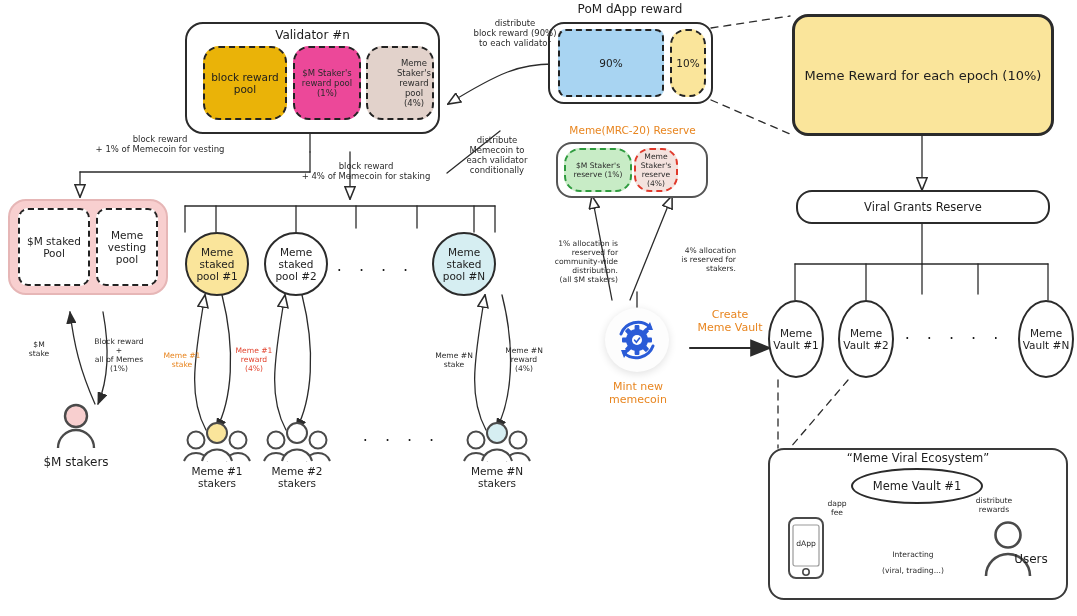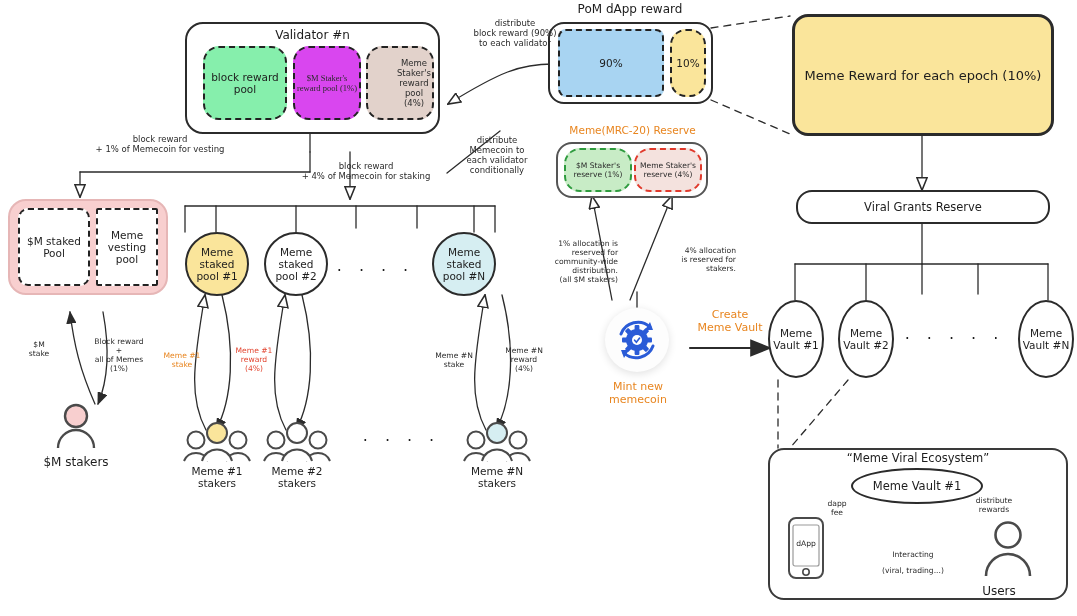--- a/index.html
+++ b/index.html
@@ -109,25 +109,25 @@
       <path d="M848,380 L790,448" stroke-dasharray="7 6"></path>
 
       <path d="M830,538 C836,515 844,503 862,492" marker-end="url(#arrHollow)"></path>
       <path d="M962,492 C978,508 986,522 996,533" marker-end="url(#arrHollow)"></path>
       <path d="M985,553 L830,553" marker-end="url(#arrH)"></path>
     </g>
   </svg>
 
   <div class="node sketchbox" style="left:185px;top:22px;width:255px;height:112px;border-radius:18px;"></div>
   <div class="txt titleText" style="left:185px;top:28px;width:255px;">Validator #n</div>
-  <div class="node dashbox center lbl" style="left:203px;top:46px;width:84px;height:74px;background:#86efac;">
+  <div class="node dashbox center lbl" style="left:203px;top:46px;width:84px;height:74px;background:#eab308;">
     <span>block reward
 pool</span>
   </div>
-  <div class="node dashbox center lbl-sm" style="left:293px;top:46px;width:68px;height:74px;background:#d946ef;font-family:Liberation Serif, serif;">
+  <div class="node dashbox center lbl-sm" style="left:293px;top:46px;width:68px;height:74px;background:#ec4899;">
     <span>$M
 Staker's
 reward
 pool (1%)</span>
   </div>
   <div class="node dashbox center lbl-sm" style="left:366px;top:46px;width:68px;height:74px;background:#e2d2cb;padding-left:28px;">
     <span>Meme
 Staker's
 reward
 pool (4%)</span>
@@ -142,42 +142,42 @@
     <span>10%</span>
   </div>
 
   <div class="txt lbl orange" style="left:545px;top:124px;width:175px;">Meme(MRC-20) Reserve</div>
   <div class="node" style="left:556px;top:142px;width:152px;height:56px;border:2px solid #555;background:#fff;"></div>
   <div class="node center lbl-xs" style="left:564px;top:148px;width:68px;height:44px;background:#c8ecc6;border:2.5px dashed #2e9b3e;">
     <span>$M
 Staker's
 reserve (1%)</span>
   </div>
-  <div class="node center lbl-xs" style="left:634px;top:148px;width:68px;height:44px;background:#f4e2de;border:2.5px dashed #e0392b;">
+  <div class="node center lbl-xs" style="left:634px;top:148px;width:44px;height:44px;background:#f4e2de;border:2.5px dashed #e0392b;">
     <span>Meme
 Staker's
 reserve (4%)</span>
   </div>
 
   <div class="node sketchbox center lbl" style="left:792px;top:14px;width:262px;height:122px;background:#fae59b;border-radius:16px;border-width:3px;font-size:13px;">
     <span>Meme Reward
 for each epoch
 (10%)</span>
   </div>
 
   <div class="node sketchbox center lbl" style="left:796px;top:190px;width:254px;height:34px;border-radius:16px;font-size:11.5px;">
     <span>Viral Grants Reserve</span>
   </div>
 
   <div class="node" style="left:8px;top:199px;width:160px;height:96px;background:#f8cfcf;border:2px solid #e6b6b6;border-radius:18px;"></div>
   <div class="node dashbox center lbl" style="left:18px;top:208px;width:72px;height:78px;background:#fff;border-radius:10px;">
     <span>$M staked
 Pool</span>
   </div>
-  <div class="node dashbox center lbl" style="left:96px;top:208px;width:62px;height:78px;background:#fff;border-radius:2px;">
+  <div class="node dashbox center lbl" style="left:96px;top:208px;width:62px;height:78px;background:#fff;border-radius:10px;">
     <span>Meme
 vesting
 pool</span>
   </div>
 
   <div class="node circle center lbl" style="left:185px;top:232px;width:64px;height:64px;background:#fae59b;">
     <span>Meme
 staked
 pool #1</span>
   </div>
@@ -301,21 +301,21 @@
     </svg>
   </div>
   <div class="txt lbl-xs" style="left:791px;top:540px;width:30px;">dApp</div>
 
   <div class="node" style="left:982px;top:520px;width:52px;height:58px;">
     <svg viewBox="0 0 52 58" width="52" height="58">
       <circle cx="26" cy="15" r="12.5" fill="#fff" stroke="#4a4a4a" stroke-width="2.6"></circle>
       <path d="M4,56 A22,22 0 0 1 48,56" fill="#fff" stroke="#4a4a4a" stroke-width="2.6"></path>
     </svg>
   </div>
-  <div class="txt lbl" style="left:970px;top:552px;width:58px;font-size:12px;margin-top:32px;">Users</div>
+  <div class="txt lbl" style="left:1002px;top:552px;width:58px;font-size:12px;">Users</div>
 
   <div class="txt lbl-xs" style="left:815px;top:500px;width:44px;">dapp
 fee</div>
   <div class="txt lbl-xs" style="left:963px;top:497px;width:62px;">distribute
 rewards</div>
   <div class="txt lbl-xs" style="left:858px;top:551px;width:110px;line-height:1.05;">Interacting
 
 (viral, trading...)</div>
 
   <div class="txt lbl-sm" style="left:455px;top:18px;width:120px;">distribute

